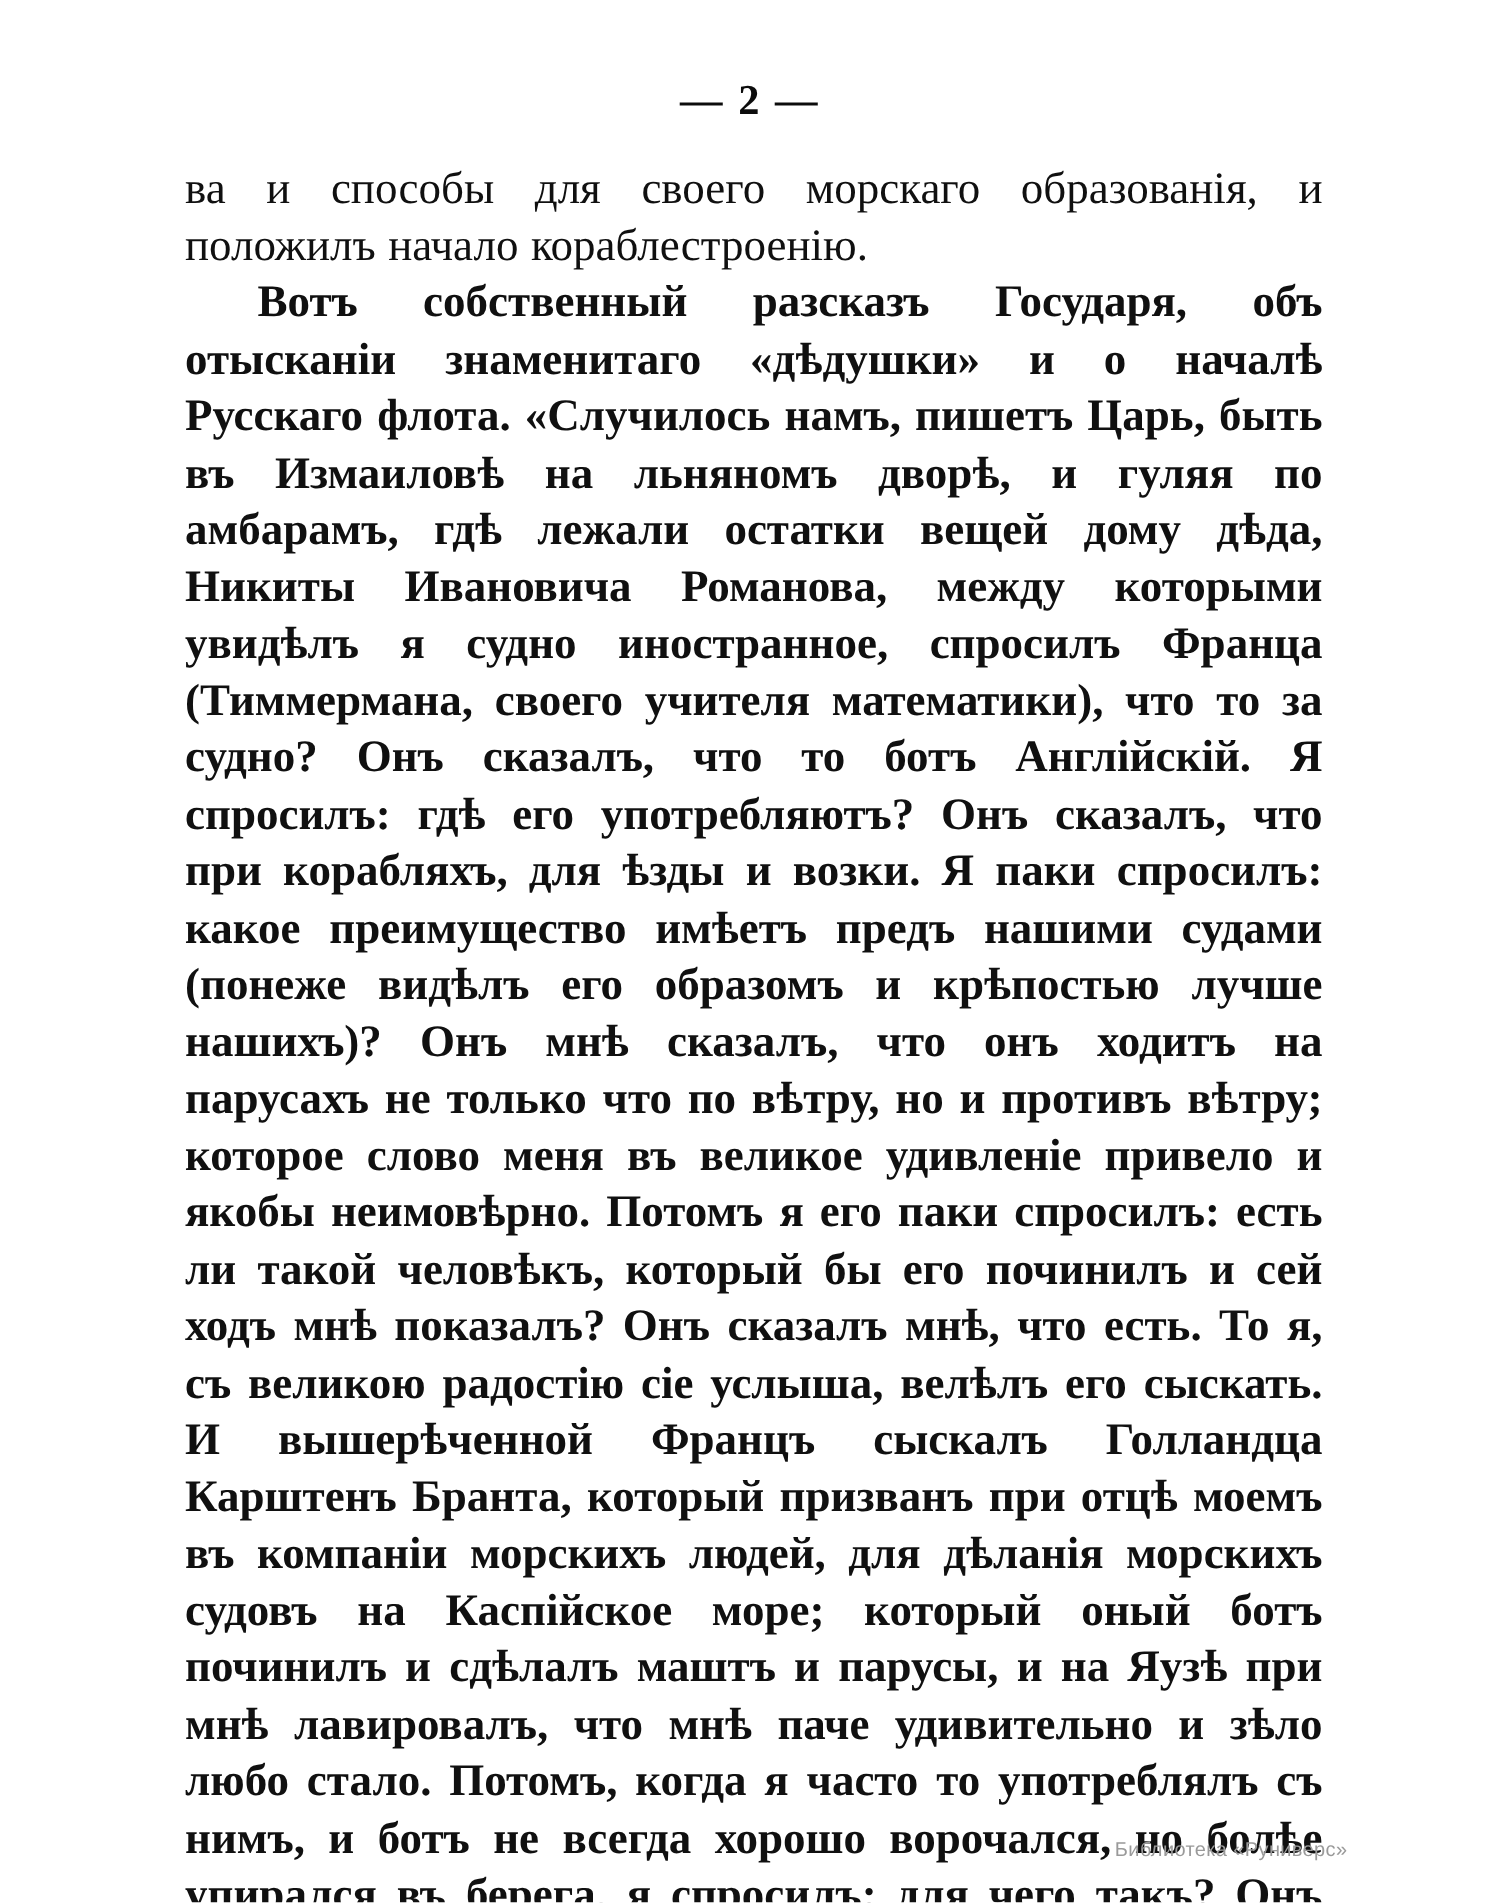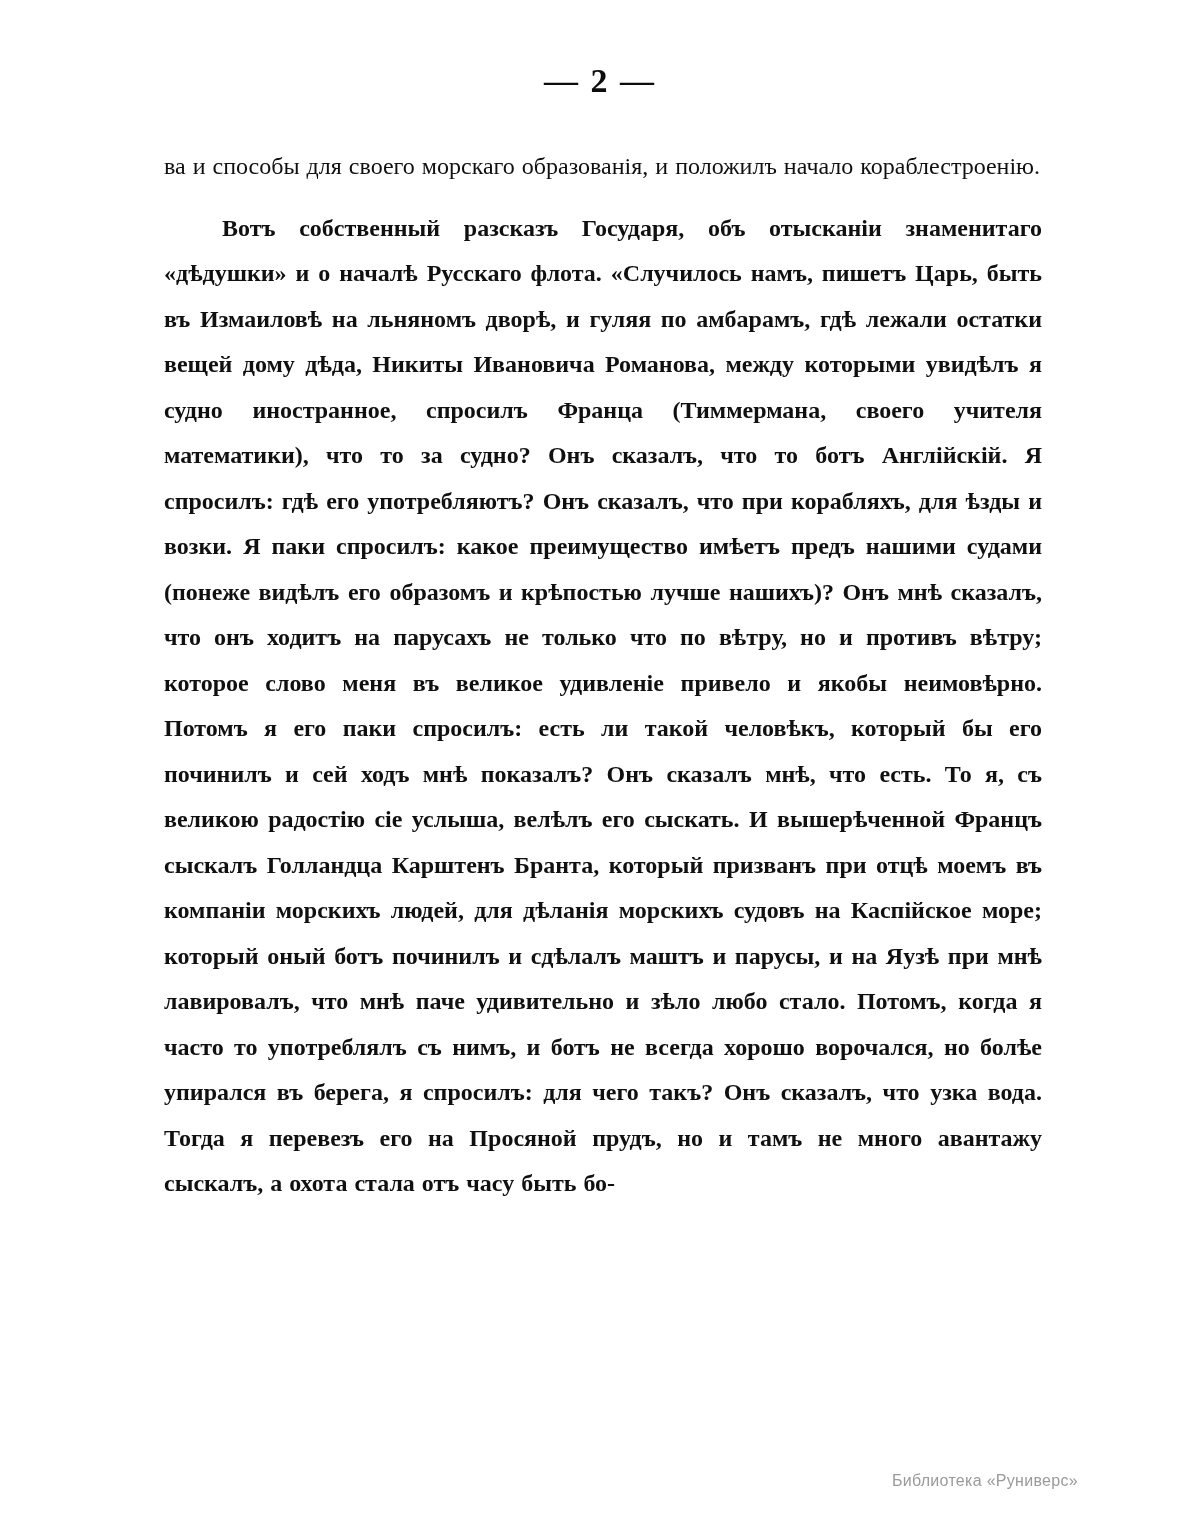--- a/index.html
+++ b/index.html
@@ -25,22 +25,22 @@
     margin-top: 62px;
     color: #0c0c0c;
   }
   .text-block {
     position: absolute;
     left: 148px;
     top: 128px;
     width: 910px;
   }
   .para {
-    margin: 16px;
-    font-size: 24px;
+    margin: 0;
+    font-size: 36px;
     line-height: 45.5px;
     text-align: justify;
     text-justify: inter-word;
     color: #101010;
     word-spacing: 1px;
   }
   .para + .para {
     margin-top: 0px;
   }
   .para.indent {

